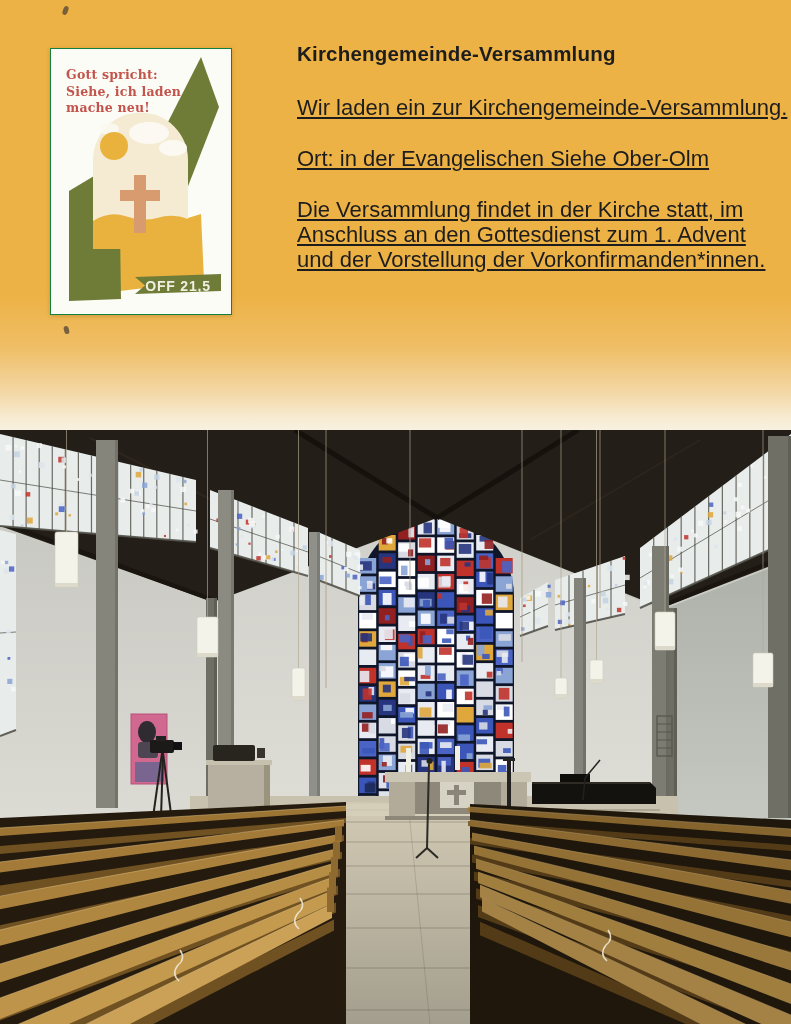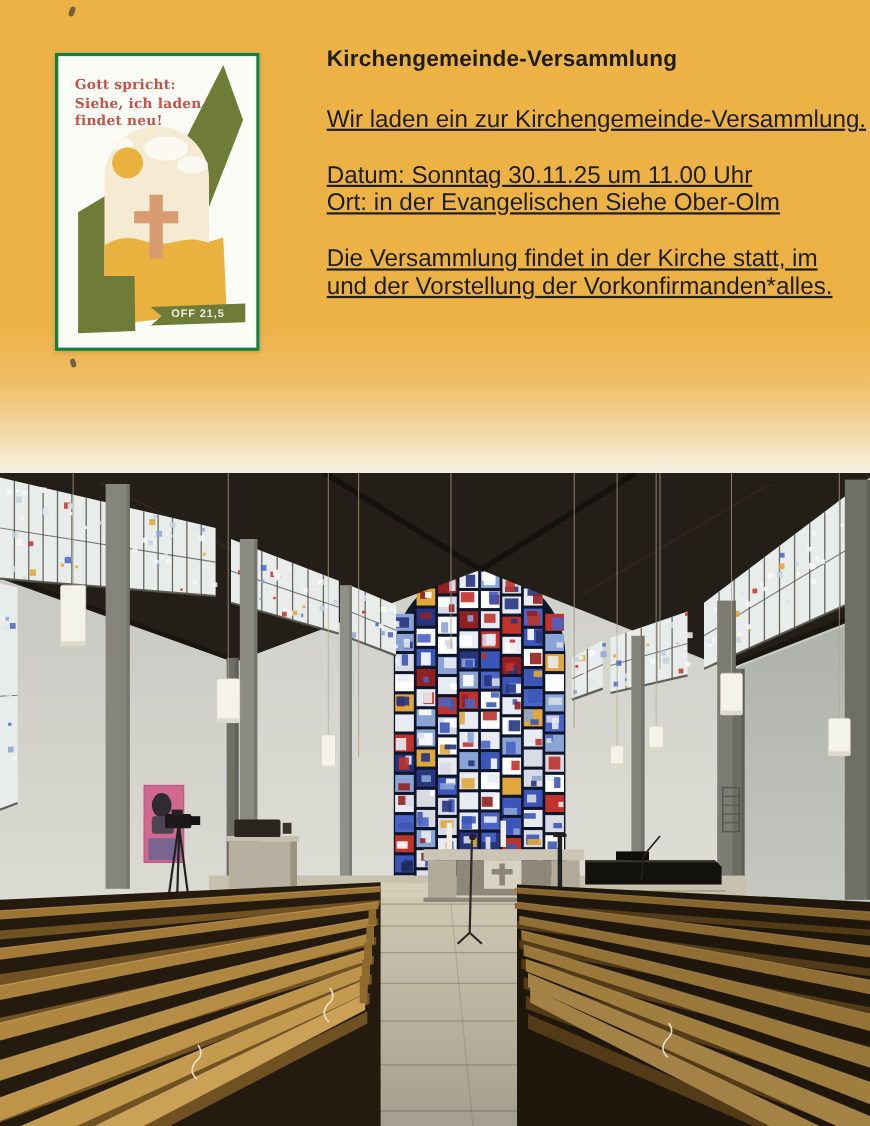--- a/index.html
+++ b/index.html
@@ -2,27 +2,27 @@
 <html><head>
 <meta charset="utf-8">
 <style>
   html,body{margin:0;padding:0;background:#777;}
   .page{position:relative;width:791px;height:1024px;overflow:hidden;
         background:#f8f2e2;font-family:"Liberation Sans",sans-serif;}
   .top-section{position:absolute;left:0;top:0;width:791px;height:432px;
     background:linear-gradient(to bottom,#edb245 0%,#edb245 68%,#efbd64 80%,#f3d8a6 91%,#f7ecd4 97%,#f8f2e2 100%);}
   .speck{position:absolute;background:#5a4a38;border-radius:40%;opacity:.8;}
   .poster{position:absolute;left:50px;top:48px;width:180px;height:265px;background:#fcfcf7;
-    border:3px solid #15803d;box-shadow:0 1px 4px rgba(110,80,20,.28);}
+    border:1px solid #15803d;box-shadow:0 1px 4px rgba(110,80,20,.28);}
   .poster-art{position:absolute;left:0;top:0;width:100%;height:100%;}
   .poster-verse{position:absolute;left:15px;top:18px;width:120px;
     font-family:"DejaVu Serif",serif;font-weight:bold;font-size:12.5px;line-height:16.5px;
     color:#c2544c;letter-spacing:.2px;}
   .poster-ref{position:absolute;left:92px;top:228.5px;width:70px;text-align:center;
-    font-size:10px;font-weight:bold;color:#f2efe2;letter-spacing:.8px;}
+    font-size:14px;font-weight:bold;color:#f2efe2;letter-spacing:.8px;}
   .announce{position:absolute;left:297px;top:42px;color:#1d1d1d;}
   .announce .title{font-size:20.5px;font-weight:bold;letter-spacing:.2px;margin:0 0 29px 0;white-space:nowrap;}
   .announce .para{font-size:22px;line-height:25px;margin:0 16px 26px 0;white-space:nowrap;text-decoration:underline;}
   .announce .para span{display:block;}
   .photo{position:absolute;left:0;top:430px;width:791px;height:594px;}
 </style>
 </head>
 <body>
 
 <div class="page">
@@ -42,35 +42,35 @@
       <ellipse cx="58" cy="80" rx="10" ry="6" fill="#fbf9f1" opacity=".9"></ellipse>
       <circle cx="63" cy="97" r="14" fill="#e9b23c"></circle>
       <path d="M42,200 L42,172 Q58,162 74,167 Q92,173 106,169 Q122,164 137,170 L137,200 Z" fill="#e9b23f"></path>
       <rect x="83" y="126" width="12" height="58" fill="#d89a6f"></rect>
       <rect x="69" y="141" width="40" height="11" fill="#d89a6f"></rect>
       <polygon points="84,228 170,225 170,242 84,245 94,236.5" fill="#6e7c37"></polygon>
     </svg>
     <div class="poster-verse">
       <span>Gott spricht:</span><br>
       <span>Siehe, ich laden</span><br>
-      <span>findet neu!</span>
+      <span>mache neu!</span>
     </div>
     <div class="poster-ref">OFF 21,5</div>
   </div>
 
   <div class="announce">
     <div class="title">Kirchengemeinde-Versammlung</div>
     <div class="para">Wir laden ein zur Kirchengemeinde-Versammlung.</div>
     <div class="para">
-      <span>Datum: Sonntag 30.11.25 um 11.00 Uhr</span>
       <span>Ort: in der Evangelischen Siehe Ober-Olm</span>
     </div>
     <div class="para">
       <span>Die Versammlung findet in der Kirche statt, im</span>
-      <span>und der Vorstellung der Vorkonfirmanden*alles.</span>
+      <span>Anschluss an den Gottesdienst zum 1. Advent</span>
+      <span>und der Vorstellung der Vorkonfirmanden*innen.</span>
     </div>
   </div>
 
   <svg id="scene" class="photo" viewBox="0 0 791 594" preserveAspectRatio="none">
       <defs>
         <linearGradient id="lwall" x1="0" y1="0" x2="0" y2="1">
           <stop offset="0" stop-color="#c9c9c3"></stop>
           <stop offset="1" stop-color="#deddd6"></stop>
         </linearGradient>
         <linearGradient id="gable" x1="0" y1="0" x2="0" y2="1">

